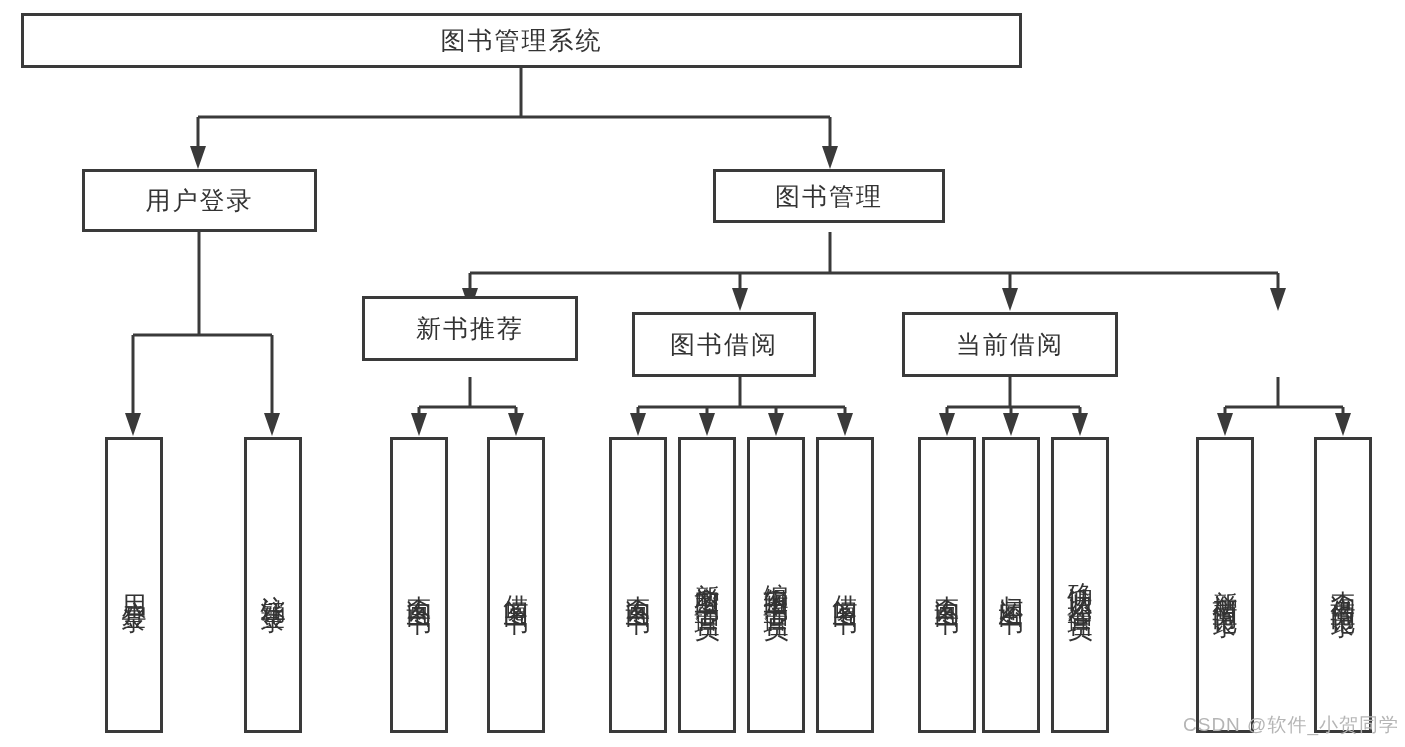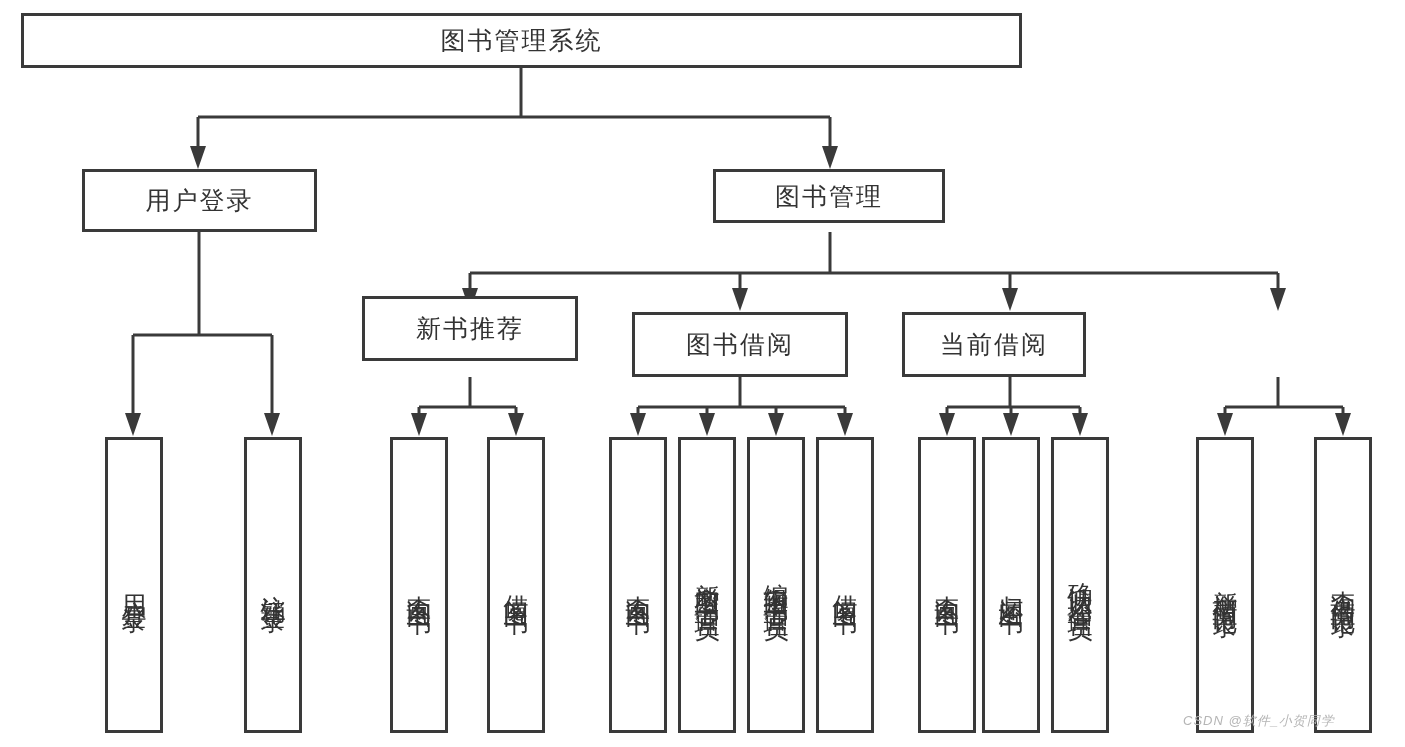--- a/index.html
+++ b/index.html
@@ -31,26 +31,25 @@
     writing-mode:vertical-rl;
     text-orientation:mixed;
     font-size:25px;
     letter-spacing:5px;
     line-height:1;
   }
   .watermark{
     position:absolute;
     left:1183px;
     top:712px;
-    font-size:13px;
+    font-size:19px;
     color:#b5b5b5;
     letter-spacing:1px;
     white-space:nowrap;
     z-index:3;
-    font-style:italic;
   }
 </style>
 </head>
 <body>
 
 <div class="canvas">
 
   <svg class="connectors" width="1405" height="747" viewBox="0 0 1405 747">
     <g stroke="#3a3a3a" stroke-width="3" fill="none">
 
@@ -122,24 +121,24 @@
   <div class="node" style="left:82px;top:169px;width:235px;height:63px">
     <span class="h-text">用户登录</span>
   </div>
   <div class="node" style="left:713px;top:169px;width:232px;height:54px">
     <span class="h-text">图书管理</span>
   </div>
 
   <div class="node" style="left:362px;top:296px;width:216px;height:65px">
     <span class="h-text">新书推荐</span>
   </div>
-  <div class="node" style="left:632px;top:312px;width:216px;height:65px">
+  <div class="node" style="left:632px;top:312px;width:184px;height:65px">
     <span class="h-text">图书借阅</span>
   </div>
-  <div class="node" style="left:902px;top:312px;width:184px;height:65px">
+  <div class="node" style="left:902px;top:312px;width:216px;height:65px">
     <span class="h-text">当前借阅</span>
   </div>
 
   <div class="node" style="left:105px;top:437px;width:58px;height:296px">
     <span class="v-text">用户登录</span>
   </div>
   <div class="node" style="left:244px;top:437px;width:58px;height:296px">
     <span class="v-text">注销登录</span>
   </div>
 

